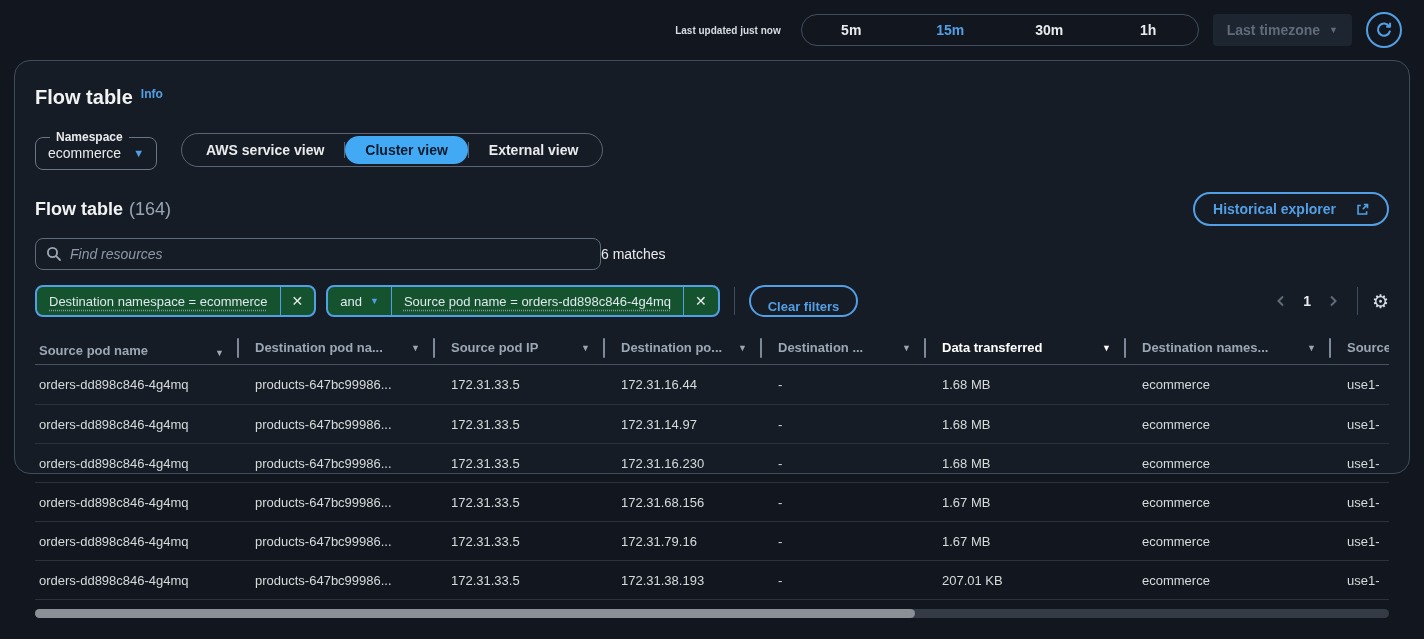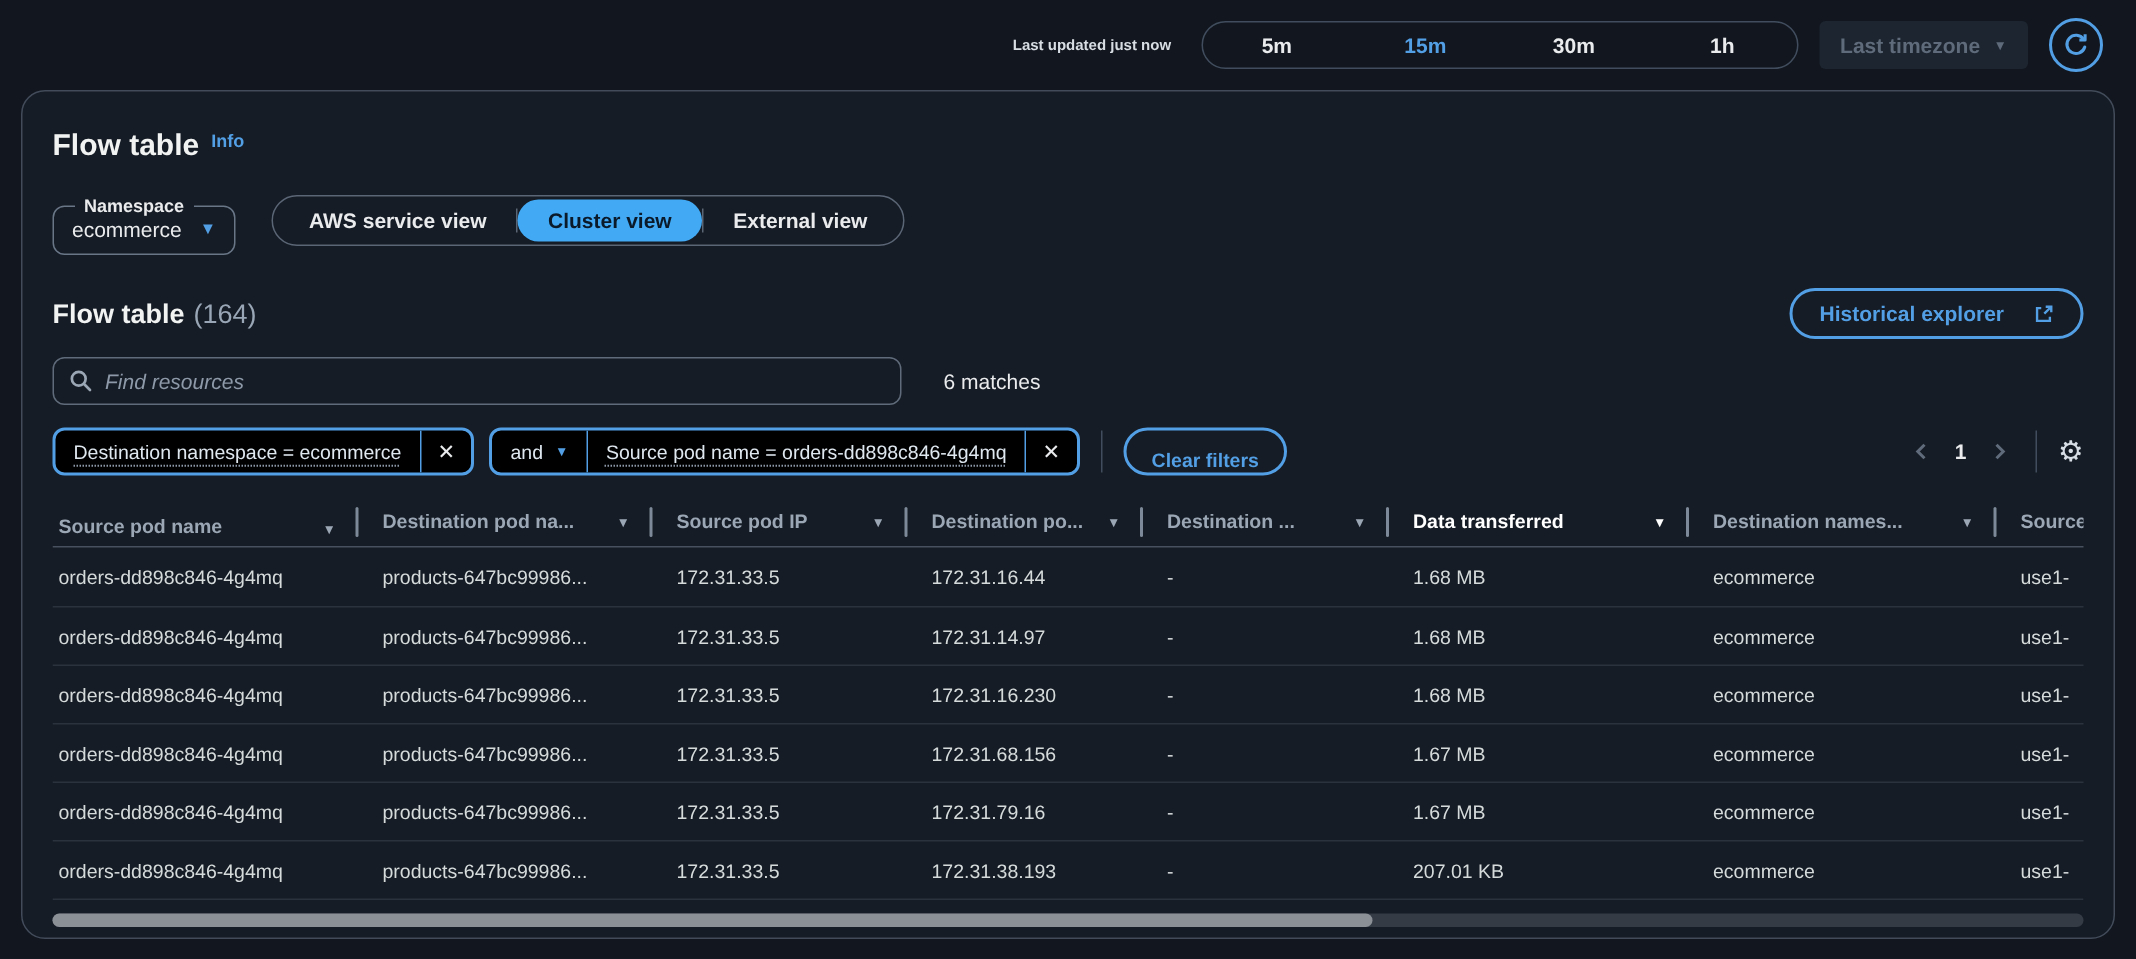--- a/index.html
+++ b/index.html
@@ -13,45 +13,45 @@
   
   .topbar { height:60px; display:flex; align-items:center; justify-content:flex-end; padding-right:22px; gap:14px; }
   .last-updated { font-size:10px; font-weight:700; color:#d7dde3; margin-right:6px; }
   .time-seg { display:flex; border:1px solid #414d5e; border-radius:16px; height:32px; overflow:hidden; }
   .time-item { width:99px; display:flex; align-items:center; justify-content:center; font-size:14px; font-weight:700; color:#e9ebed; cursor:pointer; background:transparent; border:none; font-family:inherit;}
   .time-item.sel { color:#539fe5; }
   .tz-btn { display:flex; align-items:center; gap:9px; background:#1d2530; border:none; border-radius:4px; height:32px; padding:0 14px; color:#5f6b7a; font-size:14px; font-weight:700; font-family:inherit; cursor:default;}
   .tz-caret { font-size:9px; color:#5f6b7a; }
   .refresh-btn { width:36px; height:36px; border-radius:50%; border:2px solid #539fe5; background:transparent; display:flex; align-items:center; justify-content:center; cursor:pointer; }
   
-  .panel { margin:0 14px; height:566px; background:#161c25; border:1px solid #424b5a; border-radius:16px; padding:24px 20px 14px 20px; }
+  .panel { margin:0 14px; height:414px; background:#161c25; border:1px solid #424b5a; border-radius:16px; padding:24px 20px 14px 20px; }
   .title-row { display:flex; align-items:flex-start; gap:8px; }
   .page-title { font-size:20px; font-weight:700; color:#f1f3f3; line-height:24px;}
   .info-link { font-size:12px; font-weight:700; color:#539fe5; text-decoration:none; margin-top:2px; cursor:pointer;}
-  .controls-row { margin-top:21px; display:flex; align-items:flex-start; gap:24px; }
+  .controls-row { margin-top:21px; display:flex; align-items:center; gap:24px; }
   fieldset.ns { border:1px solid #687687; border-radius:8px; padding:0 12px 8px 12px; min-width:112px; cursor:pointer;}
   fieldset.ns legend { font-size:12px; font-weight:700; color:#e9ebed; padding:0 6px; margin-left:2px;}
   .ns-val { display:flex; align-items:center; gap:12px; font-size:14px; color:#e9ebed; margin-top:1px;}
   .ns-caret { color:#539fe5; font-size:11px; }
   .view-seg { display:flex; align-items:center; border:1px solid #5a6575; border-radius:18px; height:34px; padding:0 4px;}
   .view-item { padding:6px 20px; font-size:14px; font-weight:700; color:#e9ebed; border-radius:15px; cursor:pointer; white-space:nowrap;}
   .view-item.sel { background:#42aaf5; color:#0b1a2a; }
   .view-div { width:1px; height:16px; background:#5a6575; }
   .section-row { margin-top:22px; display:flex; align-items:center; justify-content:space-between; }
   .section-title { font-size:18px; font-weight:700; color:#f1f3f3; }
   .section-count { font-size:18px; font-weight:400; color:#99a6b5; margin-left:6px;}
   .hist-btn { display:flex; align-items:center; gap:20px; border:2px solid #539fe5; border-radius:17px; height:34px; padding:0 18px; background:transparent; color:#539fe5; font-size:14px; font-weight:700; font-family:inherit; cursor:pointer;}
   .search-row { margin-top:12px; display:flex; align-items:center; }
   .search-box { width:566px; height:32px; border:1px solid #5f6b7a; border-radius:8px; display:flex; align-items:center; padding:0 10px; gap:8px; background:transparent;}
   .search-box input { flex:1; background:transparent; border:none; outline:none; color:#e9ebed; font-size:14px; font-style:italic; font-family:inherit;}
   .search-box input::placeholder { color:#8d99a8; font-style:italic; }
-  .matches { margin-left:28px; font-size:14px; color:#e9ebed; }
+  .matches { margin-left:0; font-size:14px; color:#e9ebed; }
   
   .filter-row { margin-top:15px; display:flex; align-items:center; }
-  .token { display:flex; align-items:center; border:2px solid #539fe5; border-radius:8px; height:32px; background:#000000; margin-right:10px; overflow:hidden;}
+  .token { display:flex; align-items:center; border:2px solid #539fe5; border-radius:8px; height:32px; background:#14532d; margin-right:10px; overflow:hidden;}
   .token-text { padding:0 12px; font-size:13px; color:#dfe7ef; text-decoration:underline dotted #8d99a8; text-underline-offset:4px; white-space:nowrap; cursor:pointer;}
   .token-op { display:flex; align-items:center; gap:8px; padding:0 12px; font-size:13px; color:#dfe7ef; cursor:pointer;}
   .token-op .caret { color:#539fe5; font-size:9px; }
   .token-sep { width:1px; align-self:stretch; background:#539fe5; }
   .token-x { border:none; background:transparent; color:#e9ebed; font-size:14px; padding:0 11px; cursor:pointer; align-self:stretch;}
   .vdiv { width:1px; height:28px; background:#414d5e; margin:0 14px 0 4px; }
   .clear-btn { border:2px solid #539fe5; border-radius:16px; height:32px; padding:12px 17px; background:transparent; color:#539fe5; font-size:13px; font-weight:700; font-family:inherit; cursor:pointer;}
   .pager { margin-left:auto; display:flex; align-items:center; }
   .pg-btn { background:transparent; border:none; cursor:pointer; display:flex; align-items:center; padding:2px;}
   .pg-num { font-size:14px; font-weight:700; color:#e9ebed; margin:0 12px; }

